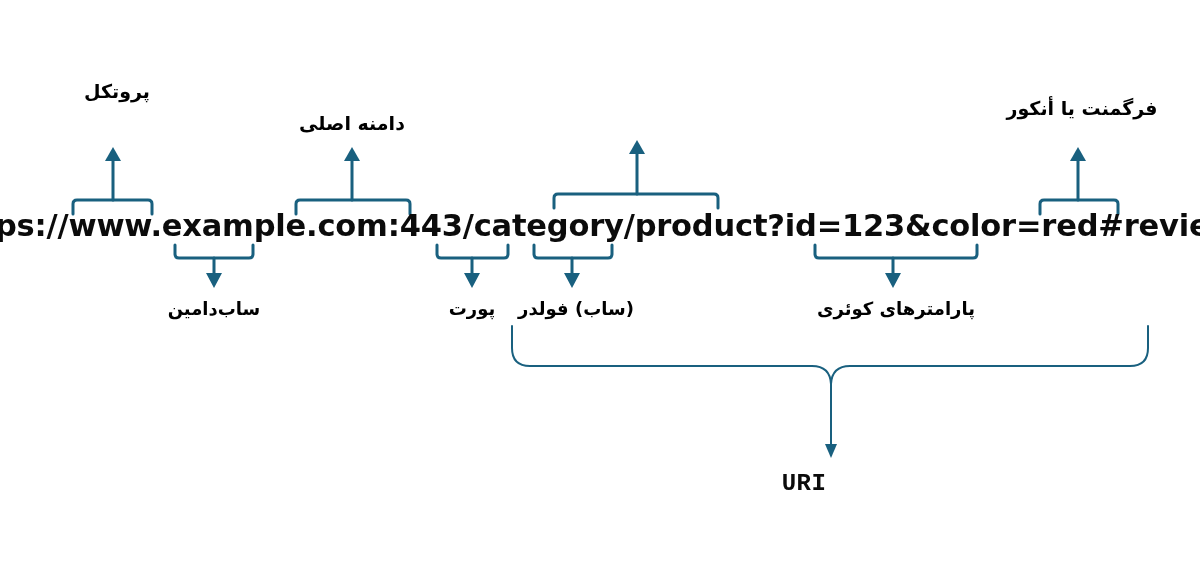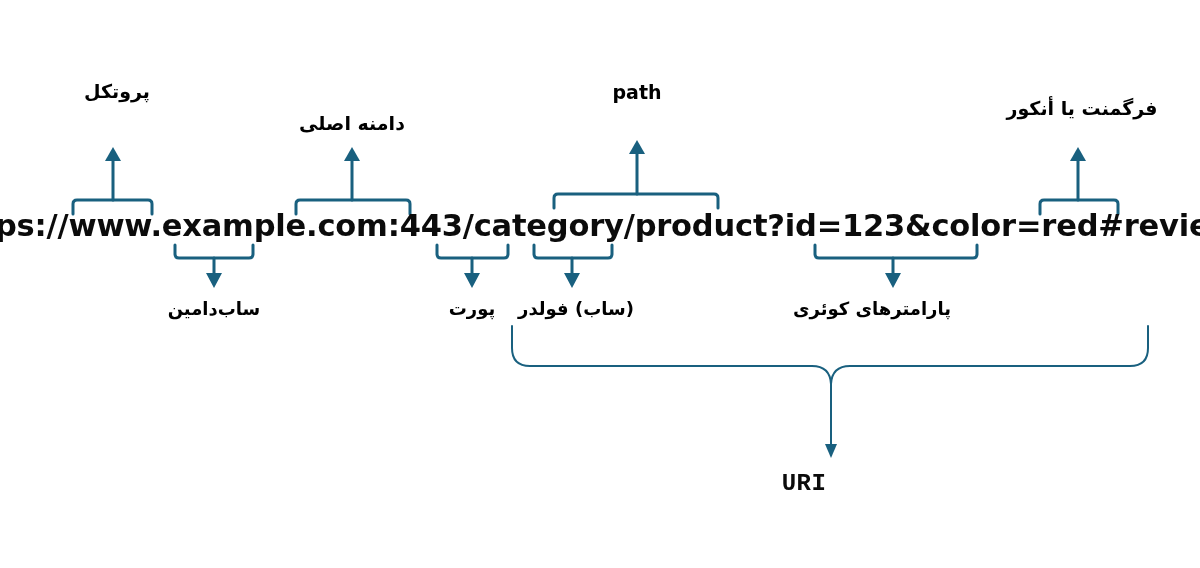--- a/index.html
+++ b/index.html
@@ -131,26 +131,25 @@
   </g>
 </svg>
 
 <div class="url-line">https://www.example.com:443/category/product?id=123&amp;color=red#reviews</div>
 
 <div class="lbl rtl fa" style="left:117px; top:80px;">پروتکل</div>
 
 <div class="lbl rtl fa" style="left:352px; top:112px;">دامنه اصلی</div>
 
 <div class="lbl" style="left:637px; top:81px;">
-  <div class="en-sub">path</div>
 </div>
 
 <div class="lbl rtl fa" style="left:1082px; top:97px;">فرگمنت یا أنکور</div>
 
 <div class="lbl rtl fa-sm" style="left:214px; top:298px;text-align:right;">ساب‌دامین</div>
 
 <div class="lbl rtl fa-sm" style="left:472px; top:298px;">پورت</div>
 
 <div class="lbl rtl fa-sm" style="left:576px; top:298px;">(ساب) فولدر</div>
 
-<div class="lbl rtl fa-sm" style="left:872px; top:298px;">پارامترهای کوئری</div>
+<div class="lbl rtl fa-sm" style="left:896px; top:298px;">پارامترهای کوئری</div>
 
 <div class="uri-label">URI</div>
 
 </body></html>

